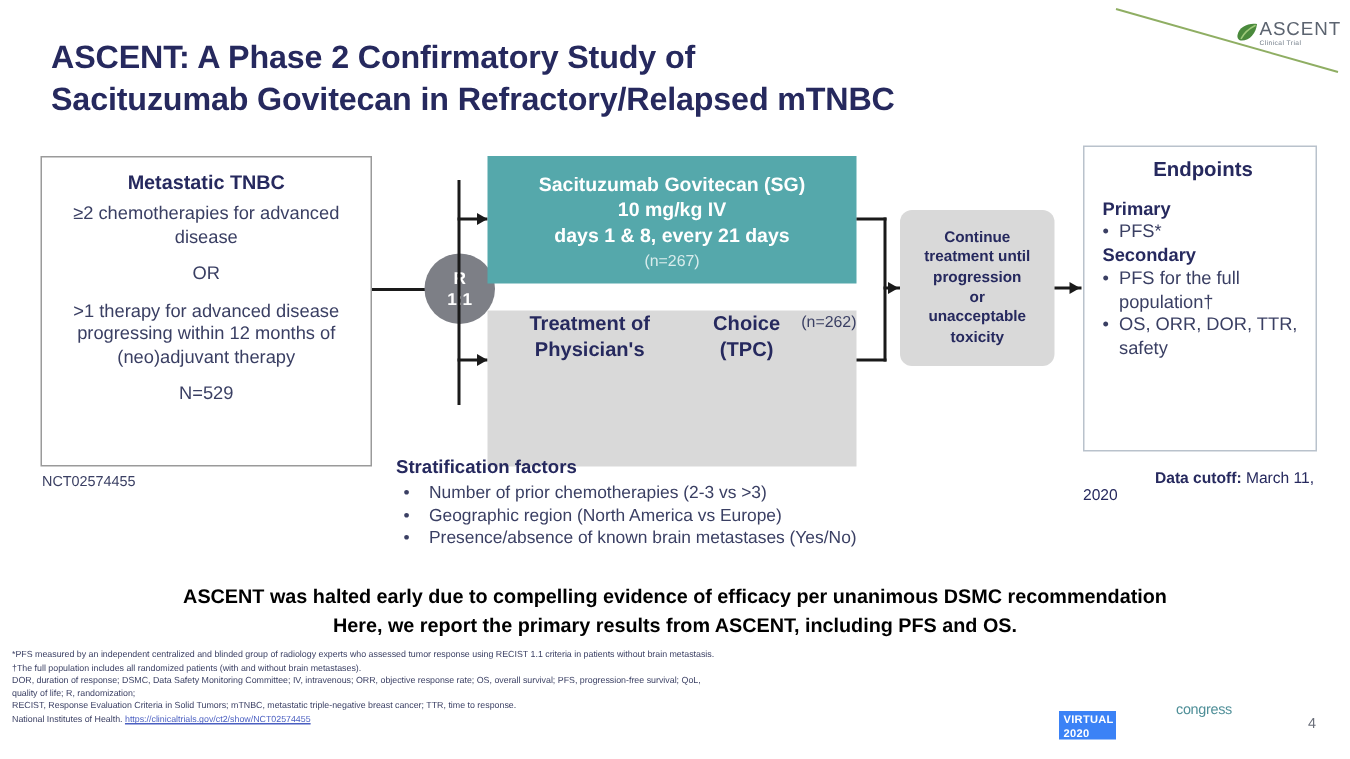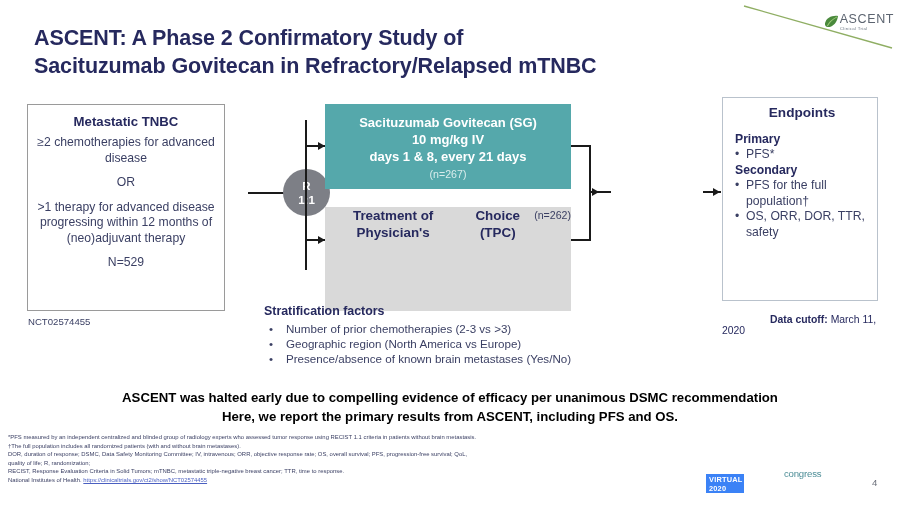--- a/index.html
+++ b/index.html
@@ -26,21 +26,21 @@
   
   #title {
     position: absolute; left: 34px; top: 24px; width: 660px;
     font-size: 21.5px; font-weight: bold; color: #26295e;
     line-height: 28px; letter-spacing: -0.1px;
   }
   #title .l2 { display: block; }
 
   
   #pop-box {
-    position: absolute; left: 27px; top: 104px; width: 198px; height: 207px;
+    position: absolute; left: 27px; top: 104px; width: 221px; height: 207px;
     border: 1px solid #9a9a9a; background: #ffffff;
     padding: 9px 8px 0 8px; text-align: center;
   }
   #pop-title { font-size: 13.2px; font-weight: bold; color: #26295e; margin-bottom: 6px; }
   .pop-line { font-size: 12.2px; color: #3a3f63; line-height: 15.5px; }
   .pop-gap { height: 9px; }
   #nct { position: absolute; left: 28px; top: 316px; font-size: 9.6px; color: #3a3f63; }
 
   
   #r-line { position: absolute; left: 248px; top: 192px; width: 38px; height: 2px; background: #1a1a1a; }
@@ -185,20 +185,30 @@
     <div class="big">Choice (TPC)</div>
     <div class="n">(n=262)</div>
   </div>
 
   <div id="m-top"></div>
   <div id="m-bot"></div>
   <div id="m-vert"></div>
   <div id="m-out"></div>
   <div class="arrowhead" style="left:592px; top:188px;"></div>
 
+  <div id="cont-box">
+    <div class="t">
+      <div>Continue</div>
+      <div>treatment until</div>
+      <div>progression</div>
+      <div>or</div>
+      <div>unacceptable</div>
+      <div>toxicity</div>
+    </div>
+  </div>
   <div id="c-out"></div>
   <div class="arrowhead" style="left:713px; top:188px;"></div>
 
   <div id="ep-box">
     <div id="ep-title">Endpoints</div>
     <div class="ep-head">Primary</div>
     <div class="ep-li">
       <span class="bullet">•</span>
       <span>PFS*</span>
     </div>

